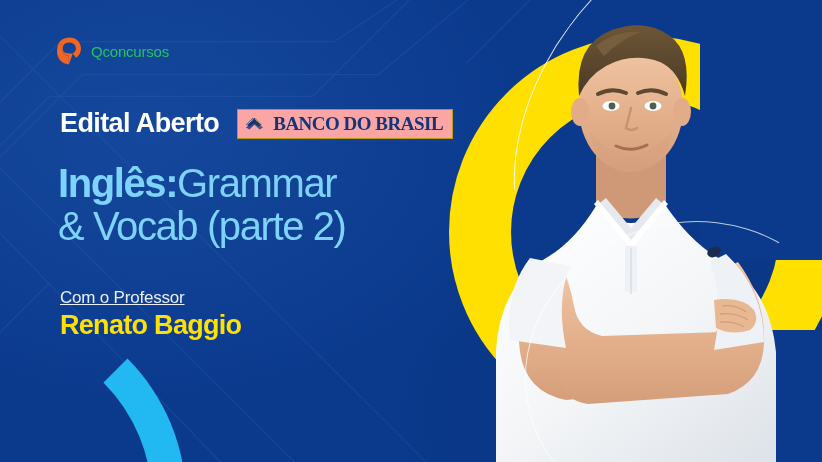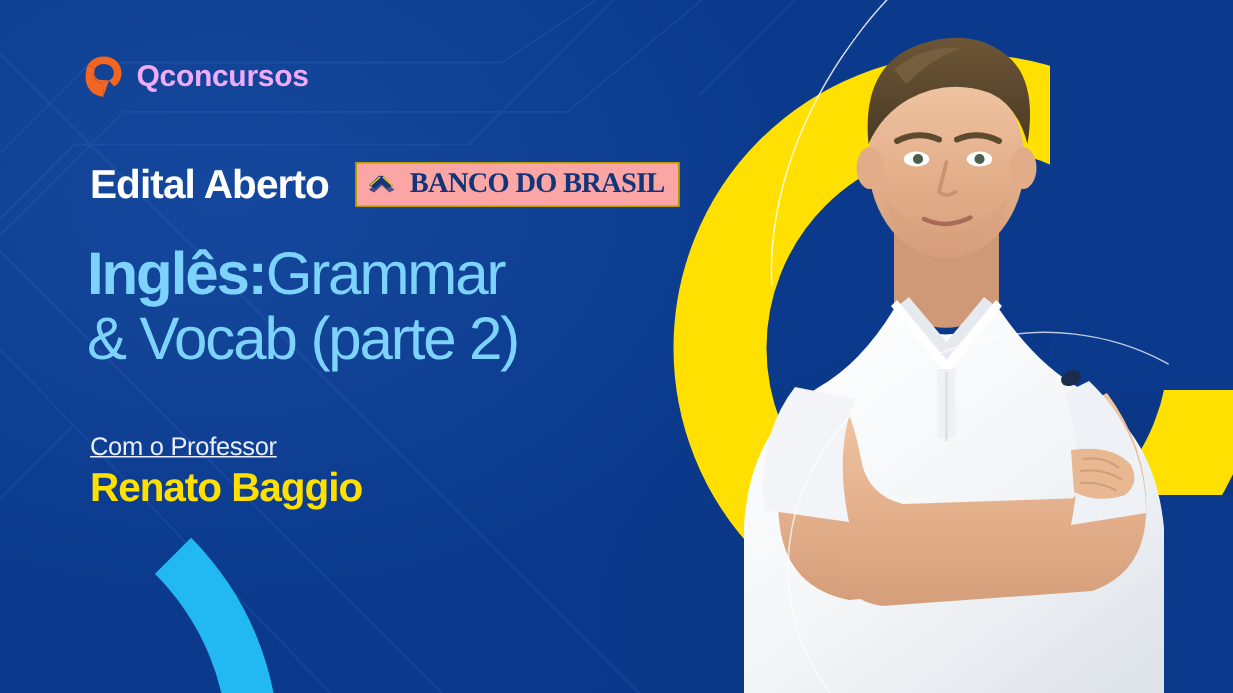--- a/index.html
+++ b/index.html
@@ -127,32 +127,32 @@
 
   .brand {
     position: absolute;
     left: 56px;
     top: 36px;
     display: flex;
     align-items: center;
     gap: 9px;
   }
   .brand-word {
-    color: #f0abfc;
-    font-size: 20px;
-    font-weight: 700;
+    color: #22c55e;
+    font-size: 15px;
+    font-weight: 400;
     letter-spacing: -0.2px;
   }
 
   .row-edital {
     position: absolute;
     left: 60px;
     top: 108px;
     display: flex;
-    align-items: flex-start;
+    align-items: flex-end;
     gap: 18px;
   }
   .edital {
     color: #ffffff;
     font-size: 27px;
     font-weight: 700;
     letter-spacing: -0.6px;
     white-space: nowrap;
   }
   .bb-badge {

